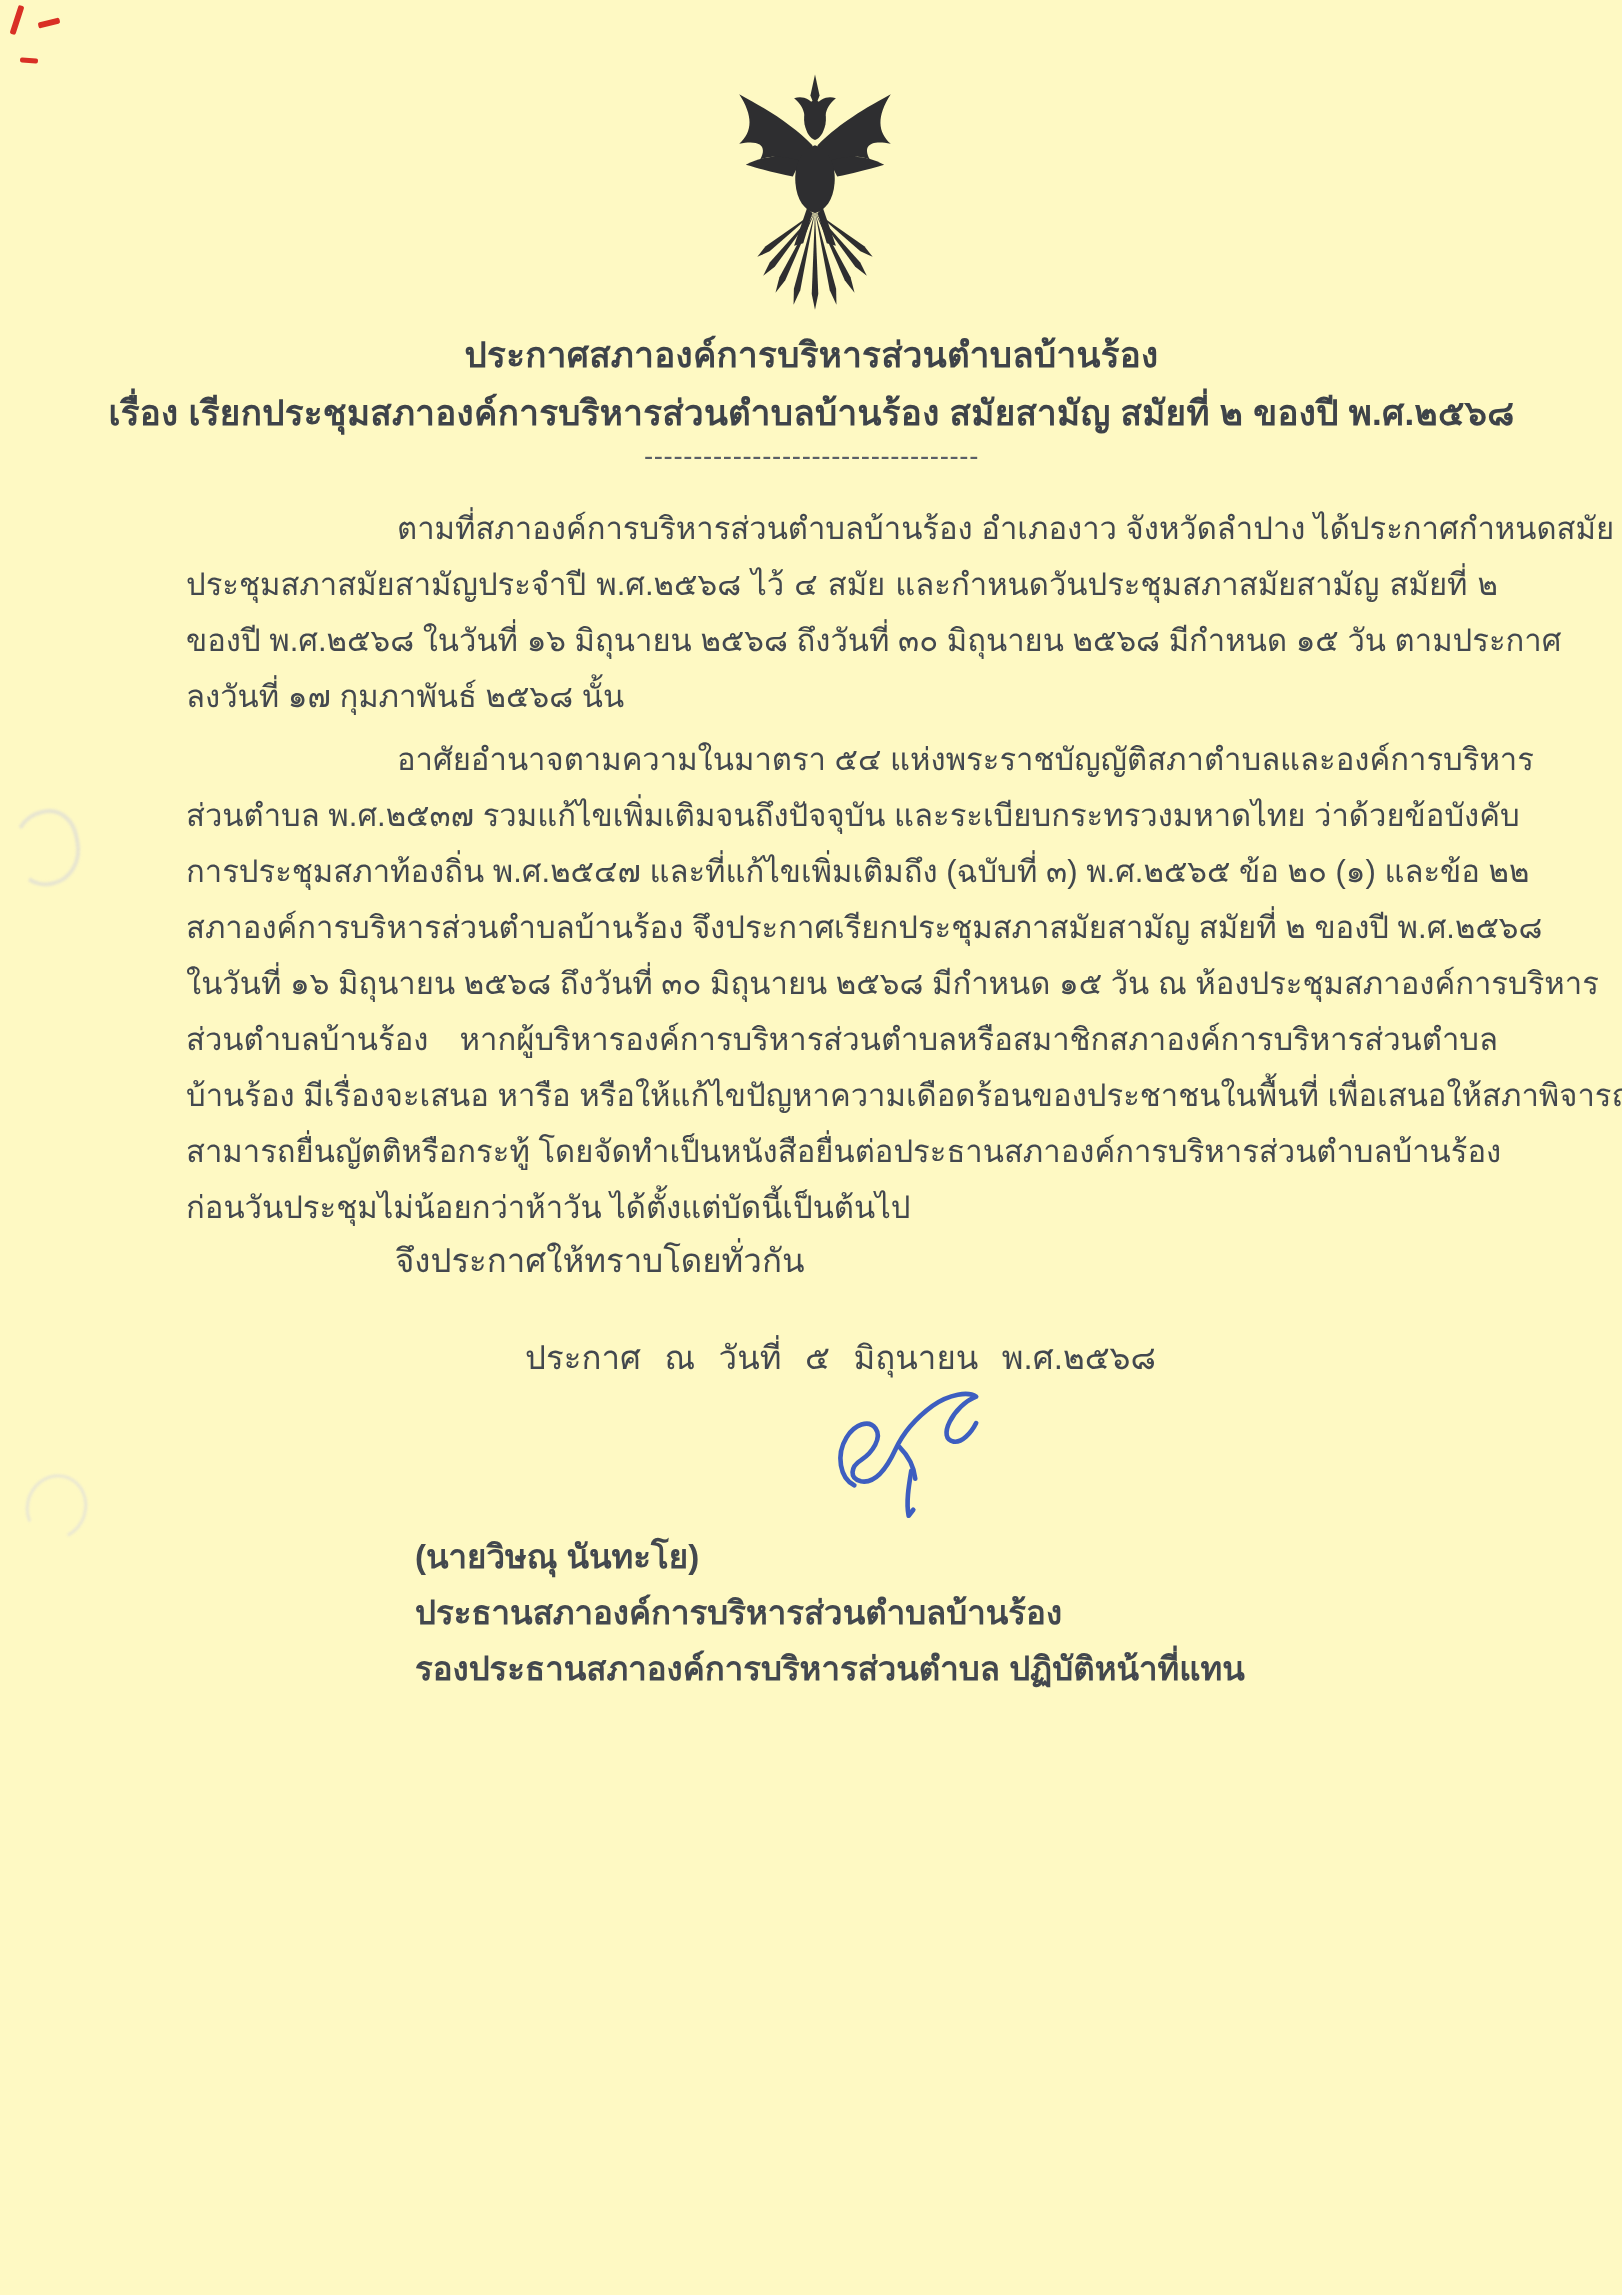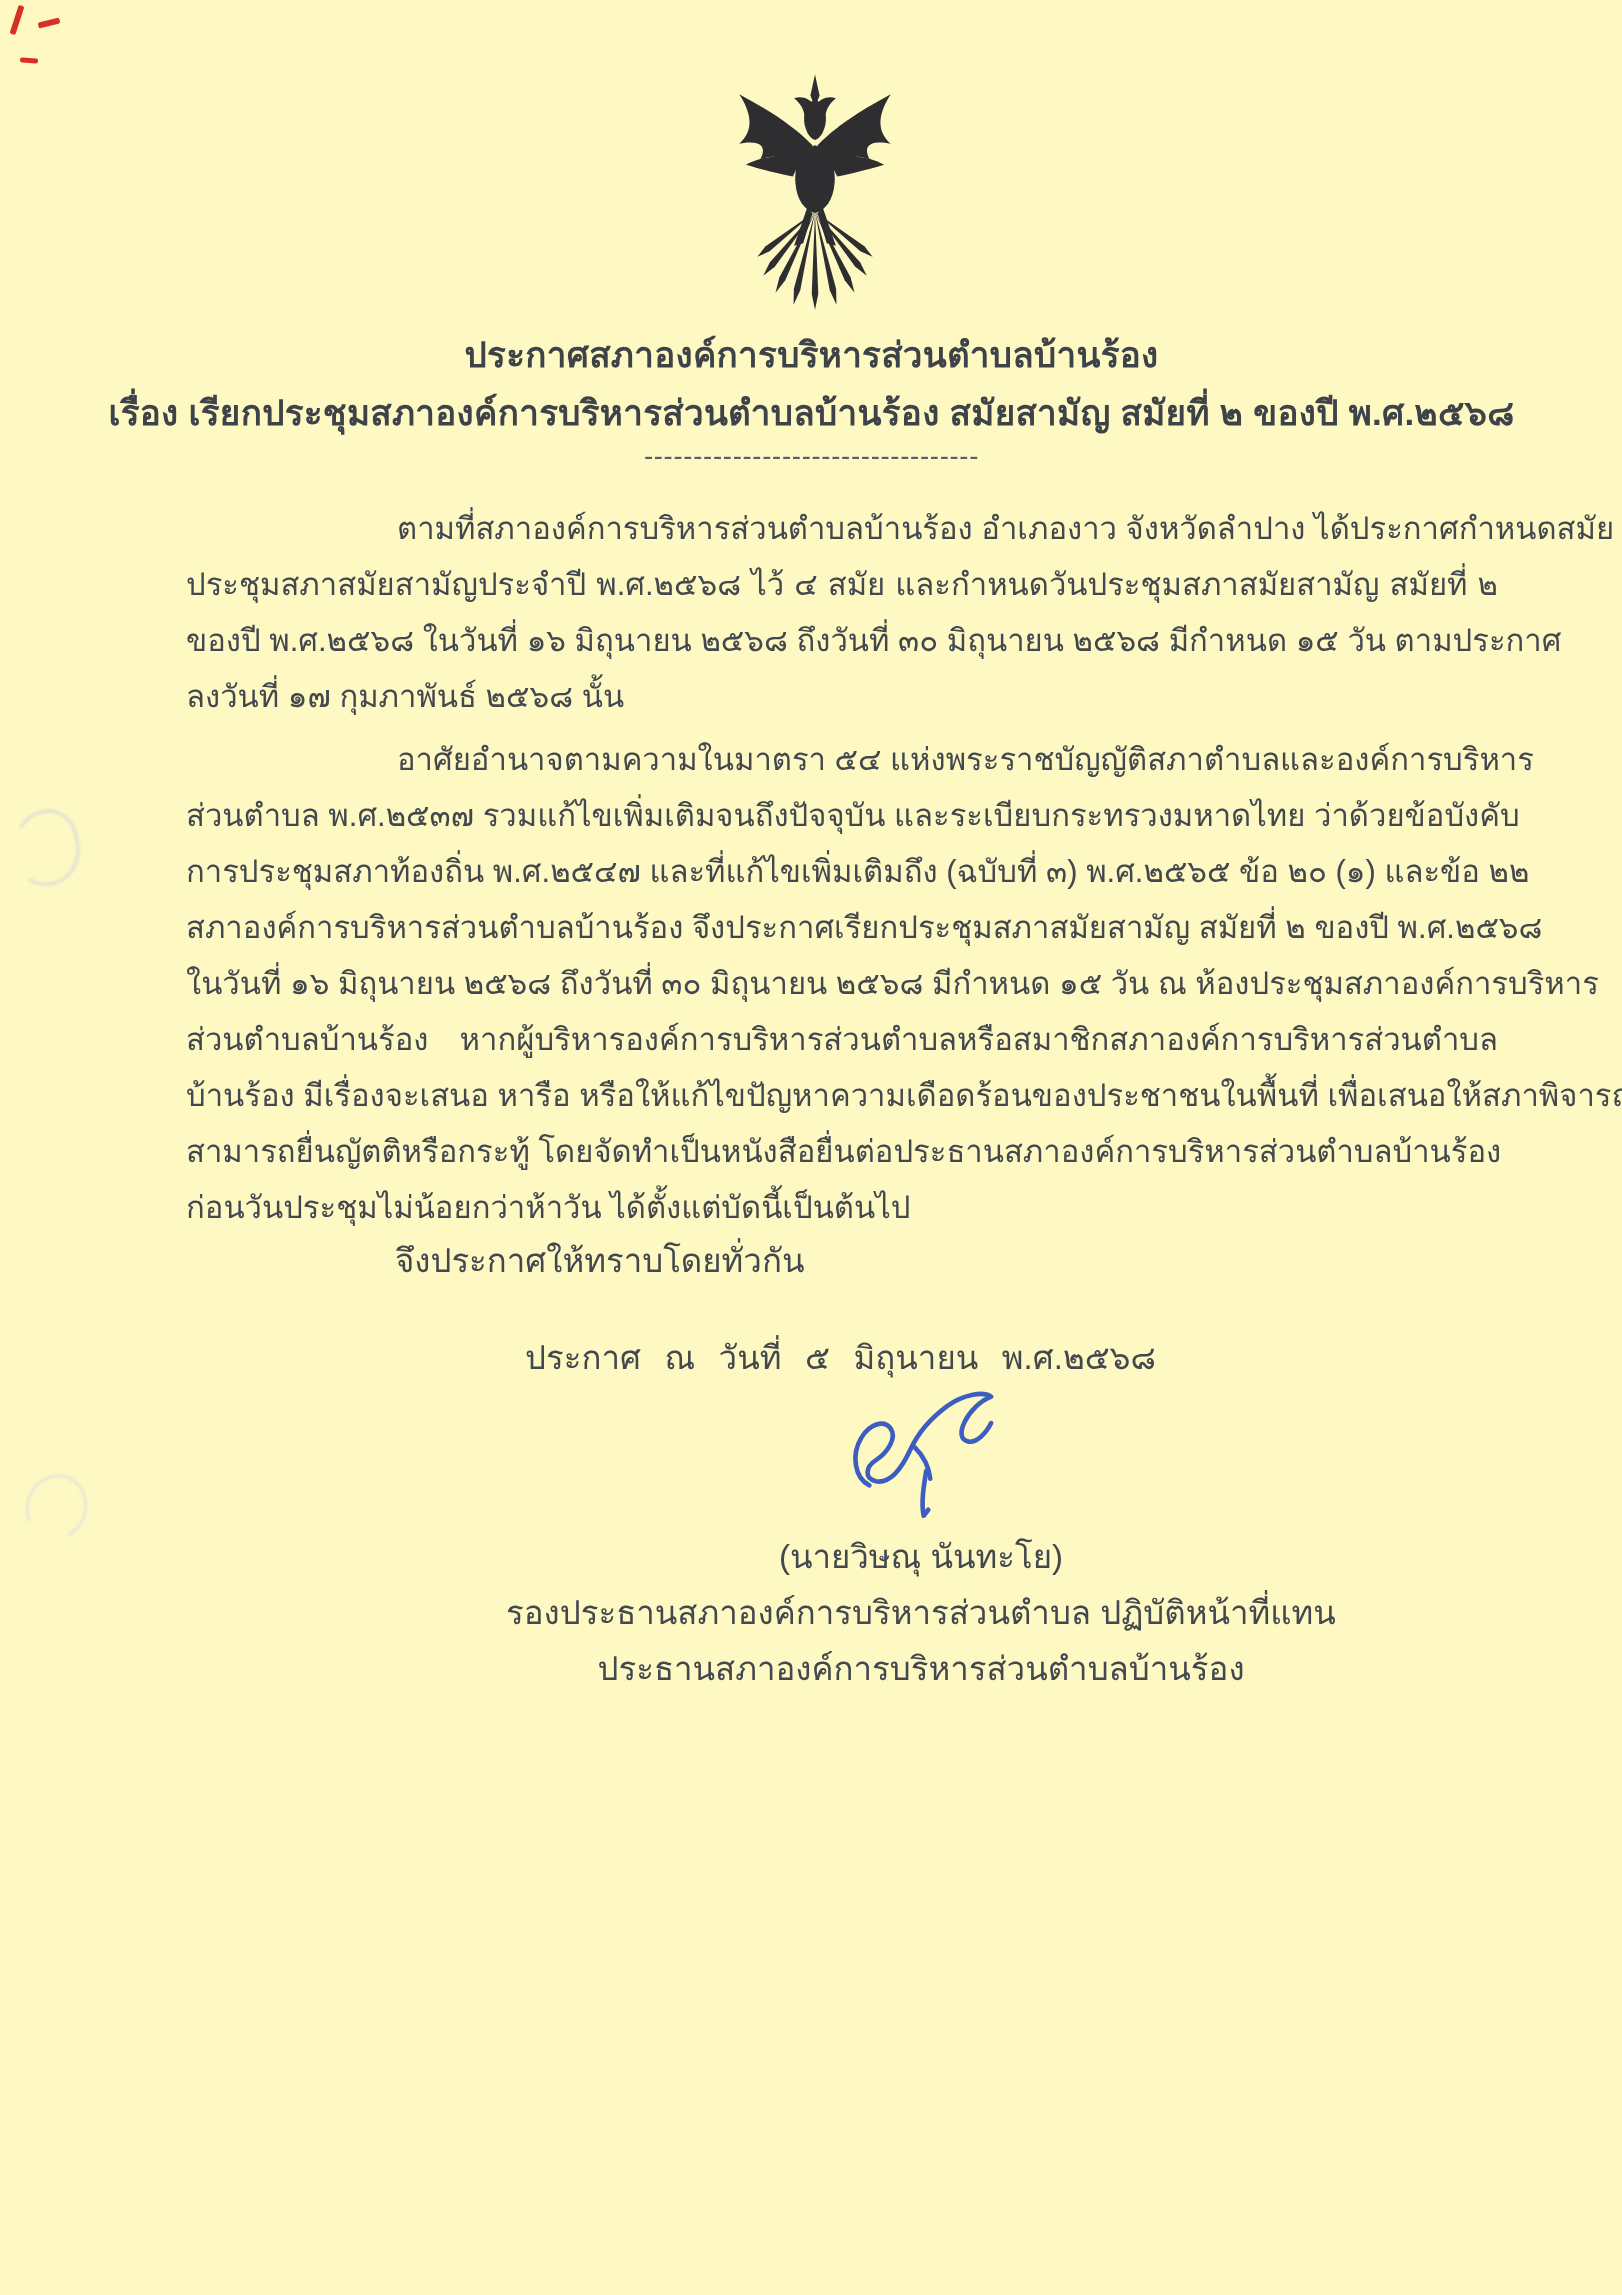--- a/index.html
+++ b/index.html
@@ -48,21 +48,21 @@
   .para.p2{top:732px;}
   .closing{
     position:absolute;left:395px;top:1233px;
     font-size:33px;line-height:56px;text-align:center;
   }
   .dateline{
     position:absolute;left:489px;top:1330px;
     font-size:33px;line-height:56px;word-spacing:14.4px;margin-left:36px;
   }
   
-  .sig-block{position:absolute;left:430px;top:1386px;width:982px;text-align:center;}
+  .sig-block{position:absolute;left:415px;top:1386px;width:982px;font-weight:bold;}
   .sig-ink{display:block;margin:0 auto;width:190px;height:139px;}
   .sig-name{font-size:33px;line-height:56px;margin-top:3.9px;}
   .sig-pos{font-size:33px;line-height:56px;}
 </style>
 </head>
 <body>
 
 <div class="page">
 
   <div class="red-mark m1"></div>
@@ -126,18 +126,18 @@
 
   <div class="sig-block">
     <svg class="sig-ink" viewBox="0 0 260 210" aria-hidden="true">
       <g fill="none" stroke="#3d5ec0" stroke-width="7" stroke-linecap="round" stroke-linejoin="round">
         <path d="M52 150 C30 140 24 104 40 78 C52 58 74 50 84 64 C94 78 80 100 62 112 C46 122 44 140 62 144 C84 148 102 122 114 96 C124 74 140 52 170 30 C196 12 224 8 236 16 C220 22 204 38 196 54 C188 70 190 82 202 84 C214 86 228 72 236 56"></path>
         <path d="M120 92 C132 104 142 122 144 140"></path>
         <path d="M138 128 C134 152 130 176 134 196 L141 187"></path>
       </g>
     </svg>
     <div class="sig-name">(นายวิษณุ นันทะโย)</div>
+    <div class="sig-pos">ประธานสภาองค์การบริหารส่วนตำบลบ้านร้อง</div>
     <div class="sig-pos">รองประธานสภาองค์การบริหารส่วนตำบล ปฏิบัติหน้าที่แทน</div>
-    <div class="sig-pos">ประธานสภาองค์การบริหารส่วนตำบลบ้านร้อง</div>
   </div>
 
 </div>
 
 
 </body></html>

